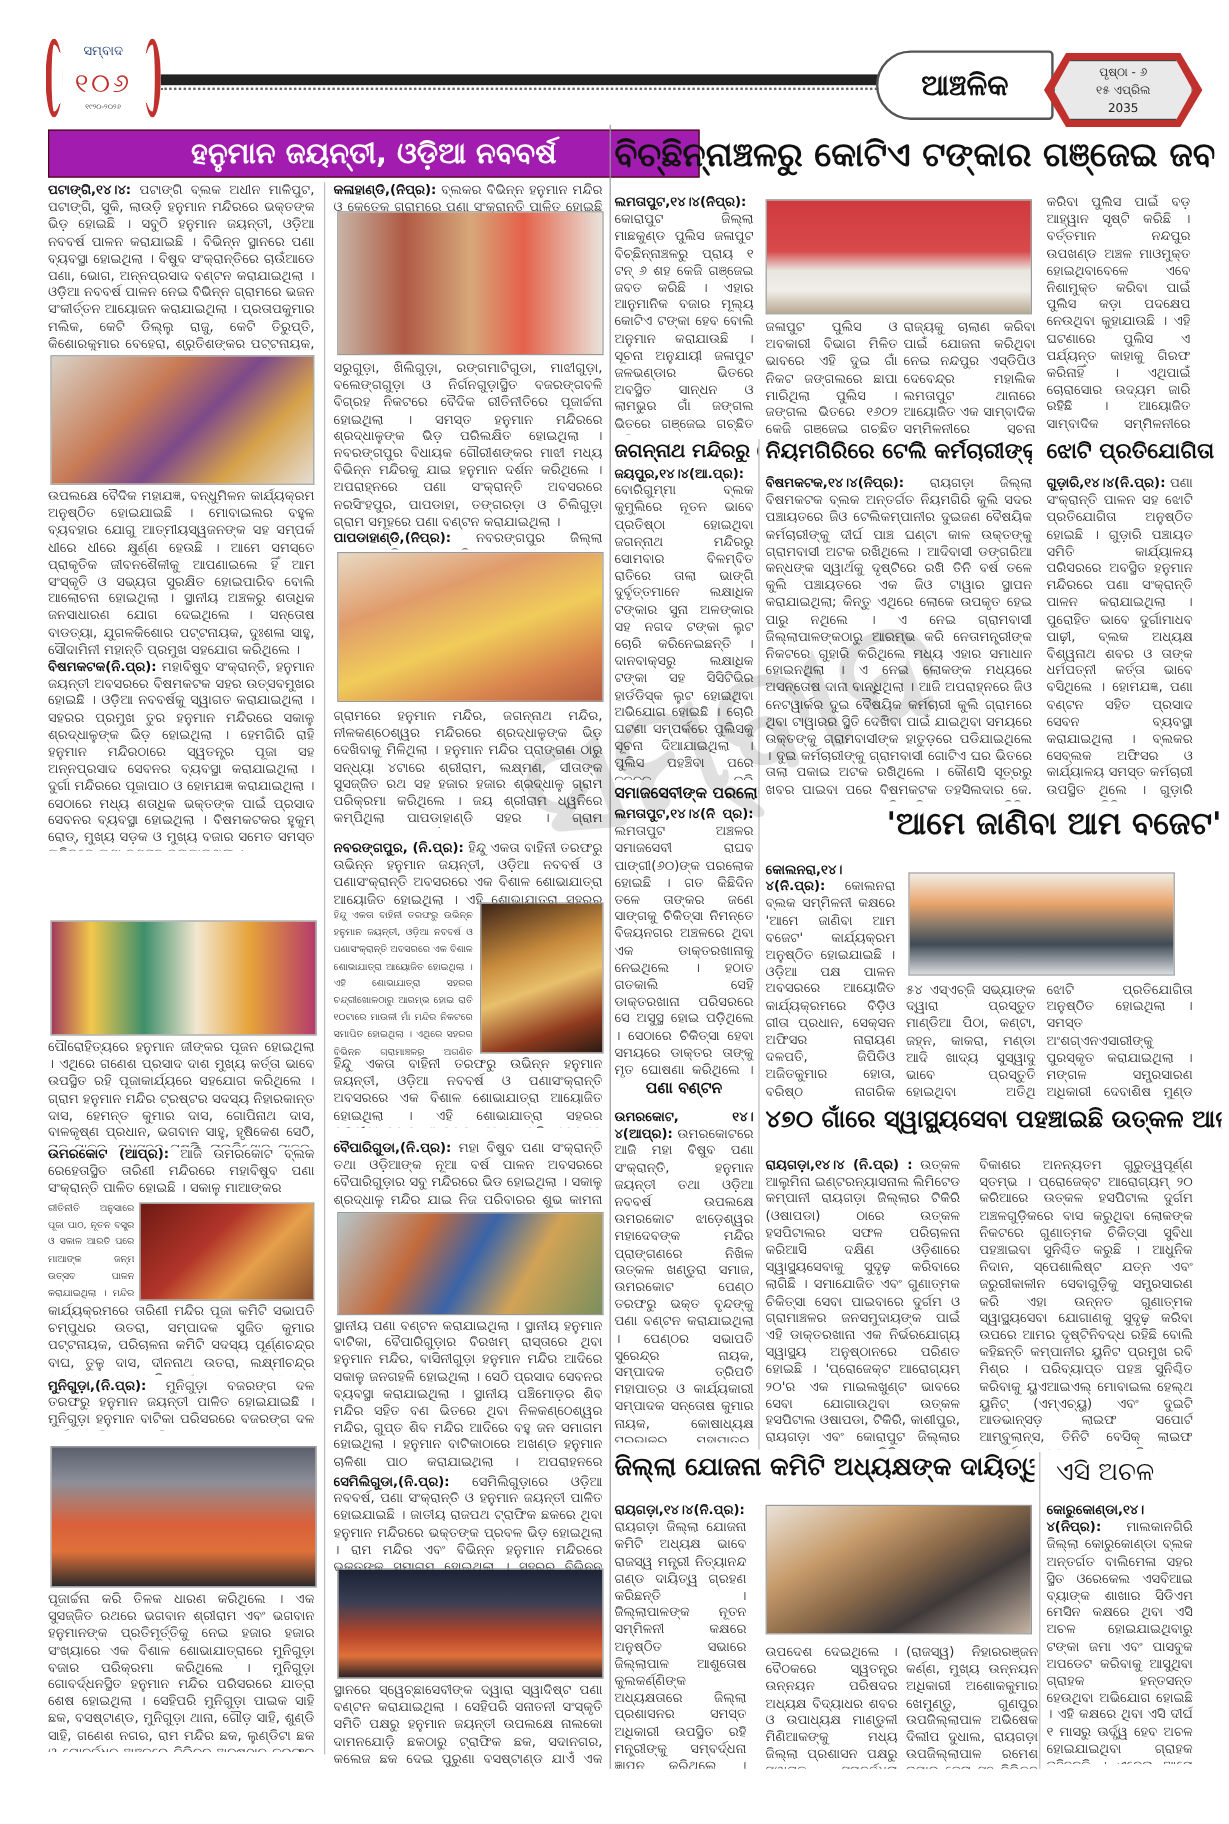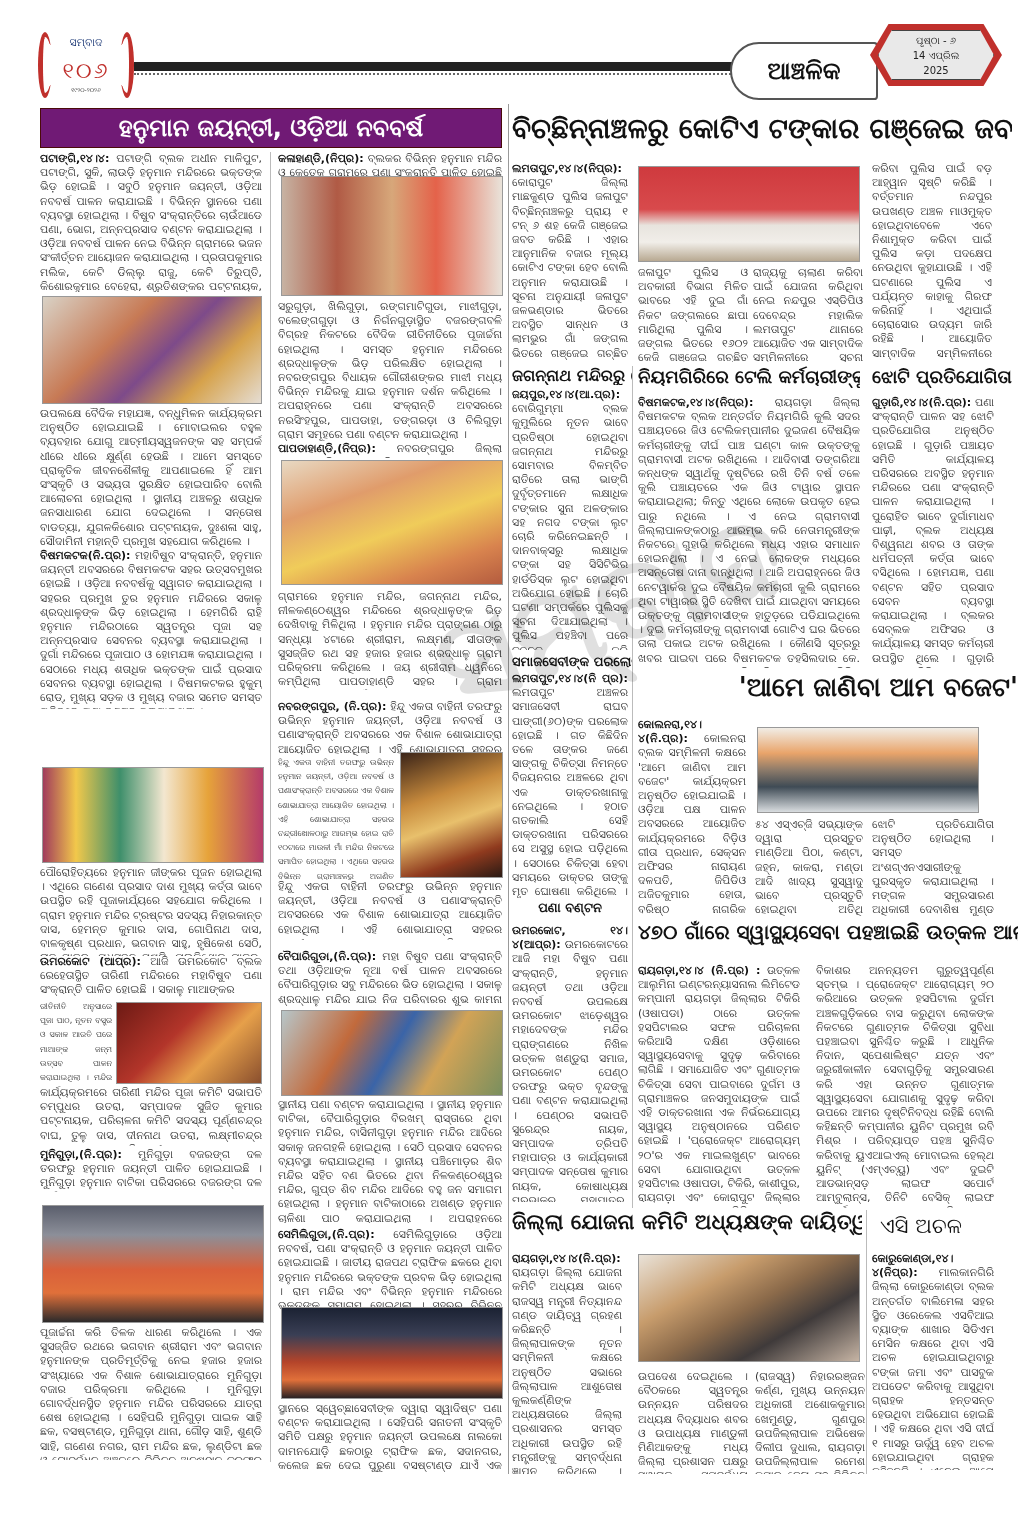--- a/index.html
+++ b/index.html
@@ -14,25 +14,25 @@
 .logo{left:38px;top:30px;width:96px;height:72px}
 .logo .brk{position:absolute;top:2px;width:14px;height:66px;border:5px solid #c0302c;border-radius:50%}
 .logo .brk.l{left:0;border-right:none}
 .logo .brk.r{right:0;border-left:none}
 .logo .nm{position:absolute;left:0;right:0;top:6px;text-align:center;font-size:11px;color:#1f3b78}
 .logo .num{position:absolute;left:0;right:0;top:28px;text-align:center;font-size:22px;font-weight:normal;color:#c0302c;letter-spacing:2px}
 .logo .yr{position:absolute;left:0;right:0;top:56px;text-align:center;font-size:6px;color:#333}
 .thickbar{position:absolute;left:134px;top:62px;width:640px;height:9px;background:#222}
 .dotbar{position:absolute;left:134px;top:73px;width:640px;height:4px;border-top:2px dotted #666}
 .sect{left:730px;top:42px;width:148px;height:58px;border:2px solid #555;border-radius:30px 4px 4px 30px;background:#fff;display:flex;align-items:center;justify-content:center;font-size:24px;font-weight:bold;color:#111}
-.pagebox{left:870px;top:24px;width:132px;height:62px}
+.pagebox{left:870px;top:44px;width:132px;height:62px}
 .pagebox .hex{position:absolute;inset:0;background:#c0302c;clip-path:polygon(14% 0,86% 0,100% 50%,86% 100%,14% 100%,0 50%)}
 .pagebox .inner{position:absolute;left:8px;top:6px;right:8px;bottom:6px;background:#e9e9e9;border:1px solid #444;clip-path:polygon(12% 0,88% 0,100% 50%,88% 100%,12% 100%,0 50%);display:flex;flex-direction:column;align-items:center;justify-content:center;font-size:10px;line-height:15px;color:#222}
 
-.banner{left:40px;top:108px;width:462px;height:40px;background:#701a75;color:#fff;font-size:24px;font-weight:bold;display:flex;align-items:center;justify-content:center;border:1px solid #4a0a0a}
+.banner{left:40px;top:108px;width:543px;height:40px;background:#a21caf;color:#fff;font-size:24px;font-weight:bold;display:flex;align-items:center;justify-content:center;border:1px solid #4a0a0a}
 .mainhead{left:512px;top:104px;width:500px;height:50px;font-size:28px;font-weight:bold;display:flex;align-items:center}
 .sub{font-size:16px;font-weight:bold}
 .sub2{font-size:19px;font-weight:bold}
 </style>
 </head>
 <body>
 
 <div class="abs logo">
   <div class="brk l"></div>
   <div class="brk r"></div>
@@ -40,22 +40,22 @@
   <div class="num">୧୦୬</div>
   <div class="yr">୧୯୨୦-୨୦୨୬</div>
 </div>
 <div class="thickbar"></div>
 <div class="dotbar"></div>
 <div class="abs sect">ଆଞ୍ଚଳିକ</div>
 <div class="abs pagebox">
   <div class="hex"></div>
   <div class="inner">
     <span>ପୃଷ୍ଠା - ୬</span>
-    <span>14 ଏପ୍ରିଲ</span>
-    <span>2025</span>
+    <span>୧୫ ଏପ୍ରିଲ</span>
+    <span>2035</span>
   </div>
 </div>
 
 <div class="abs banner">ହନୁମାନ ଜୟନ୍ତୀ, ଓଡ଼ିଆ ନବବର୍ଷ</div>
 
 <div class="abs txt" style="left:40px;top:152px;width:222px;height:140px">
   <b>ପଟାଙ୍ଗି,୧୪।୪:</b><span> ପଟାଙ୍ଗି ବ୍ଲକ ଅଧୀନ ମାଳିପୁଟ, ପଟାଙ୍ଗି, ସୁକି, ଲାଉଡ଼ି ହନୁମାନ ମନ୍ଦିରରେ ଭକ୍ତଙ୍କ ଭିଡ଼ ହୋଇଛି । ସବୁଠି ହନୁମାନ ଜୟନ୍ତୀ, ଓଡ଼ିଆ ନବବର୍ଷ ପାଳନ କରାଯାଇଛି । ବିଭିନ୍ନ ସ୍ଥାନରେ ପଣା ବ୍ୟବସ୍ଥା ହୋଇଥିଲା । ବିଷୁବ ସଂକ୍ରାନ୍ତିରେ ଚାଉଁଆଡେ ପଣା, ଭୋଗ, ଅନ୍ନପ୍ରସାଦ ବଣ୍ଟନ କରାଯାଇଥିଲା । ଓଡ଼ିଆ ନବବର୍ଷ ପାଳନ ନେଇ ବିଭିନ୍ନ ଗ୍ରାମରେ ଭଜନ ସଂକୀର୍ତ୍ତନ ଆୟୋଜନ କରାଯାଇଥିଲା । ପ୍ରତାପକୁମାର ମଲିକ, କେଟି ଡିଲ୍ଲୁ ରାଜୁ, କେଟି ତିରୁପ୍ତି, କିଶୋରକୁମାର ବେହେରା, ଶ୍ରୁତିଶଙ୍କର ପଟ୍ଟନାୟକ, ଶ୍ୟାମସୁନ୍ଦର ମହାନ୍ତି, ଶ୍ରୀନୁ ପଟ୍ଟନାୟକ, ଚନ୍ଦ୍ରଶେଖର ରାଓ ସହିତ ସ୍ଥାନୀୟ ଲୋକେ ପ୍ରମୁଖ ଉପସ୍ଥିତ ରହିଥିଲେ ।</span><br>
   
 </div>
 <div class="photo" style="left:42px;top:296px;width:220px;height:108px;background:linear-gradient(135deg,#d9d2c6 0%,#c77a55 35%,#7d4a8a 55%,#d6a24b 75%,#e5ddd3 100%)"></div>

